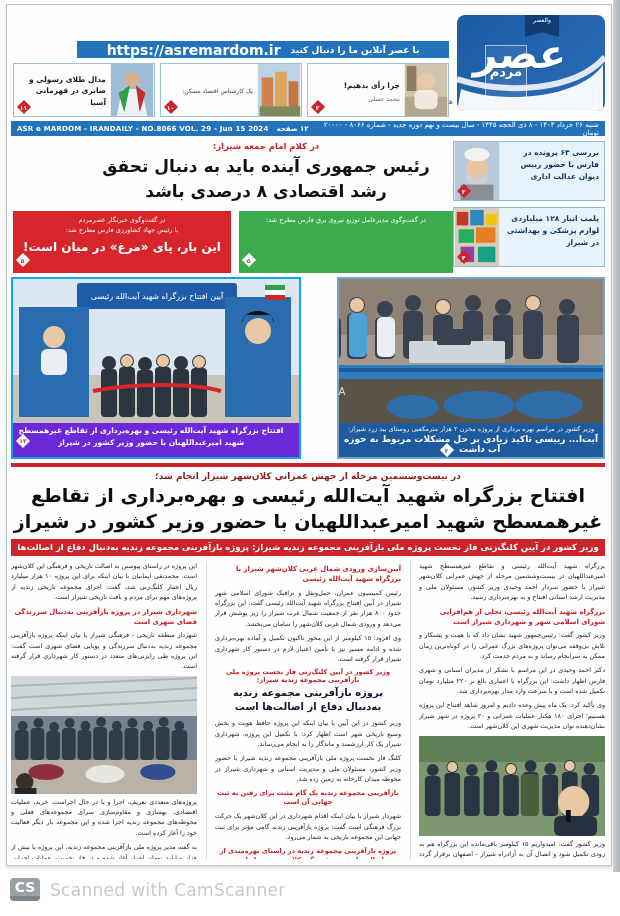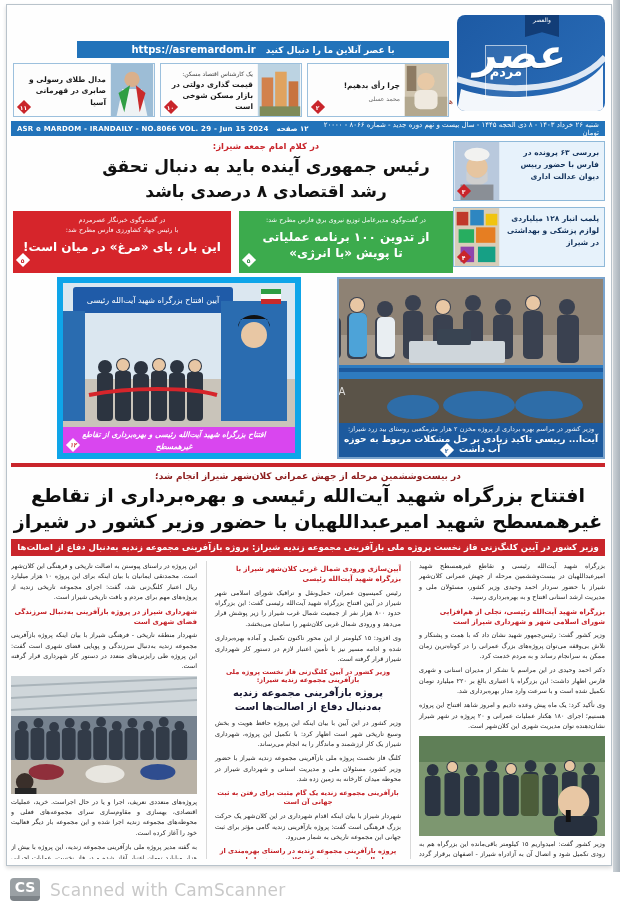--- a/index.html
+++ b/index.html
@@ -21,21 +21,21 @@
     clip-path:polygon(0 0,100% 0,100% 100%,50% 78%,0 100%); }
   .logo-main { position:absolute; right:38px; top:16px; color:#fff; font-size:40px; font-weight:bold;
     transform:skewX(-6deg); text-shadow:0 1px 0 rgba(0,0,0,.25); }
   .logo-sub { position:absolute; right:78px; top:30px; color:#fff; font-size:13px; font-weight:bold;
     border:1px solid rgba(255,255,255,.6); padding:18px 4px; background:rgba(255,255,255,.08); }
   .slogan { position:absolute; right:158px; top:92px; color:#a03a2c; font-size:7.5px; white-space:nowrap; }
 
   .online-bar { position:absolute; right:162px; top:36px; width:372px; height:17px; background:#2273ba;
     color:#fff; font-size:9px; font-weight:bold; display:flex; align-items:center;
     justify-content:center; gap:10px; }
-  .online-bar .url { direction:ltr; font-size:10px; }
+  .online-bar .url { direction:ltr; font-size:14px; }
 
   .teasers { position:absolute; right:162px; top:58px; width:436px; height:54px;
     display:flex; gap:5px; direction:rtl; }
   .tbox { flex:1; border:1px solid #9cc0dd; background:#fdfdfd; position:relative;
     display:flex; flex-direction:row; overflow:hidden; }
   .tbox .tphoto { width:44px; height:100%; flex:0 0 44px; }
   .tbox .ttext { flex:1; padding:4px 4px 2px 4px; display:flex; flex-direction:column; justify-content:center; }
   .tkicker { font-size:6px; color:#444; margin-bottom:2px; }
   .ttitle { font-size:7.5px; font-weight:bold; color:#1a1a1a; line-height:1.5; }
   .tby { font-size:6px; color:#666; margin-top:3px; }
@@ -68,24 +68,24 @@
     padding:5px 6px; overflow:hidden; }
   .cbox .ck { font-size:6.5px; line-height:1.5; opacity:.95; }
   .cbox .ch { font-size:12px; font-weight:bold; margin-top:3px; line-height:1.35; }
   .cbox .dm { bottom:8px; }
   .box-red { left:6px; width:218px; background:#d6252b; }
   .box-green { left:232px; width:214px; background:#3cab4d; }
 
   
   .mphoto { position:absolute; top:272px; height:182px; background:#fff; overflow:hidden; }
   .mphoto svg { display:block; }
-  .ph-left { right:310px; width:244px; border:6px solid #0ea5e9; }
+  .ph-left { right:310px; width:290px; border:2px solid #0ea5e9; }
   .ph-right { right:6px; width:268px; border:2px solid #7aa3cc; }
-  .cap-red { background:#d946ef; color:#fff; text-align:center; font-size:7.5px;
-    line-height:1.6; padding:2px 14px 2px 4px; position:relative; height:34px;font-style:italic; }
+  .cap-red { background:#6d28d9; color:#fff; text-align:center; font-size:7.5px;
+    line-height:1.6; padding:2px 14px 2px 4px; position:relative; height:34px; }
   .cap-red .c2 { font-weight:bold; }
   .cap-blue { background:#1d5globalint; }
   .cap-blue { background:#1d5a9e; color:#fff; text-align:center; position:relative; height:34px; padding:2px 4px; }
   .cap-blue .ck { font-size:6.5px; opacity:.92; }
   .cap-blue .c2 { font-size:9px; font-weight:bold; margin-top:1px; }
 
   
   .red-rule { position:absolute; right:6px; top:458px; width:594px; height:4px; background:#c9252b; }
   .art-kicker { position:absolute; right:6px; top:466px; width:594px; text-align:center;
     color:#8d1d1d; font-size:9px; font-weight:bold; }
@@ -155,21 +155,20 @@
       <div class="tbox">
         <svg class="tphoto" viewBox="0 0 44 54">
           <rect width="44" height="54" fill="#bcd3e2"></rect>
             <rect x="4" y="14" width="12" height="40" fill="#d2814c"></rect>
           <rect x="18" y="8" width="12" height="46" fill="#e0a35f"></rect>
             <rect x="32" y="18" width="10" height="36" fill="#c8743f"></rect>
           <rect x="2" y="44" width="42" height="10" fill="#7e8b59"></rect>
         </svg>
         <div class="ttext">
           <div class="tkicker">یک کارشناس اقتصاد مسکن:</div>
-          <div class="ttitle">قیمت گذاری دولتی در بازار مسکن شوخی است</div>
         </div>
         <div class="dm">
             <span>۱۰</span>
           </div>
       </div>
       <div class="tbox">
         <svg class="tphoto" viewBox="0 0 44 54">
           <rect width="44" height="54" fill="#9dbdd6"></rect>
             <circle cx="22" cy="16" r="8" fill="#d9b08c"></circle>
           <path d="M6,54 L12,26 L32,26 L38,54 Z" fill="#eef2f4"></path>
@@ -235,24 +234,20 @@
         <span>با رئیس جهاد کشاورزی فارس مطرح شد:</span>
       </div>
       <div class="ch">این بار، پای «مرغ» در میان است!</div>
       <div class="dm light">
           <span>۵</span>
         </div>
     </div>
 
     <div class="cbox box-green">
       <div class="ck">در گفت‌وگوی مدیرعامل توزیع نیروی برق فارس مطرح شد:</div>
-      <div class="ch">
-        <span>از تدوین ۱۰۰ برنامه عملیاتی</span><br>
-        <span>تا پویش «با انرژی»</span>
-      </div>
       <div class="dm light g">
           <span>۵</span>
         </div>
     </div>
 
     <div class="mphoto ph-left">
       <svg width="286" height="144" viewBox="0 0 286 144">
         <rect width="286" height="144" fill="#dbe7f0"></rect>
         <rect y="96" width="286" height="48" fill="#c9c4ba"></rect>
         <rect x="64" y="4" width="160" height="26" rx="3" fill="#1f5ba8"></rect>

